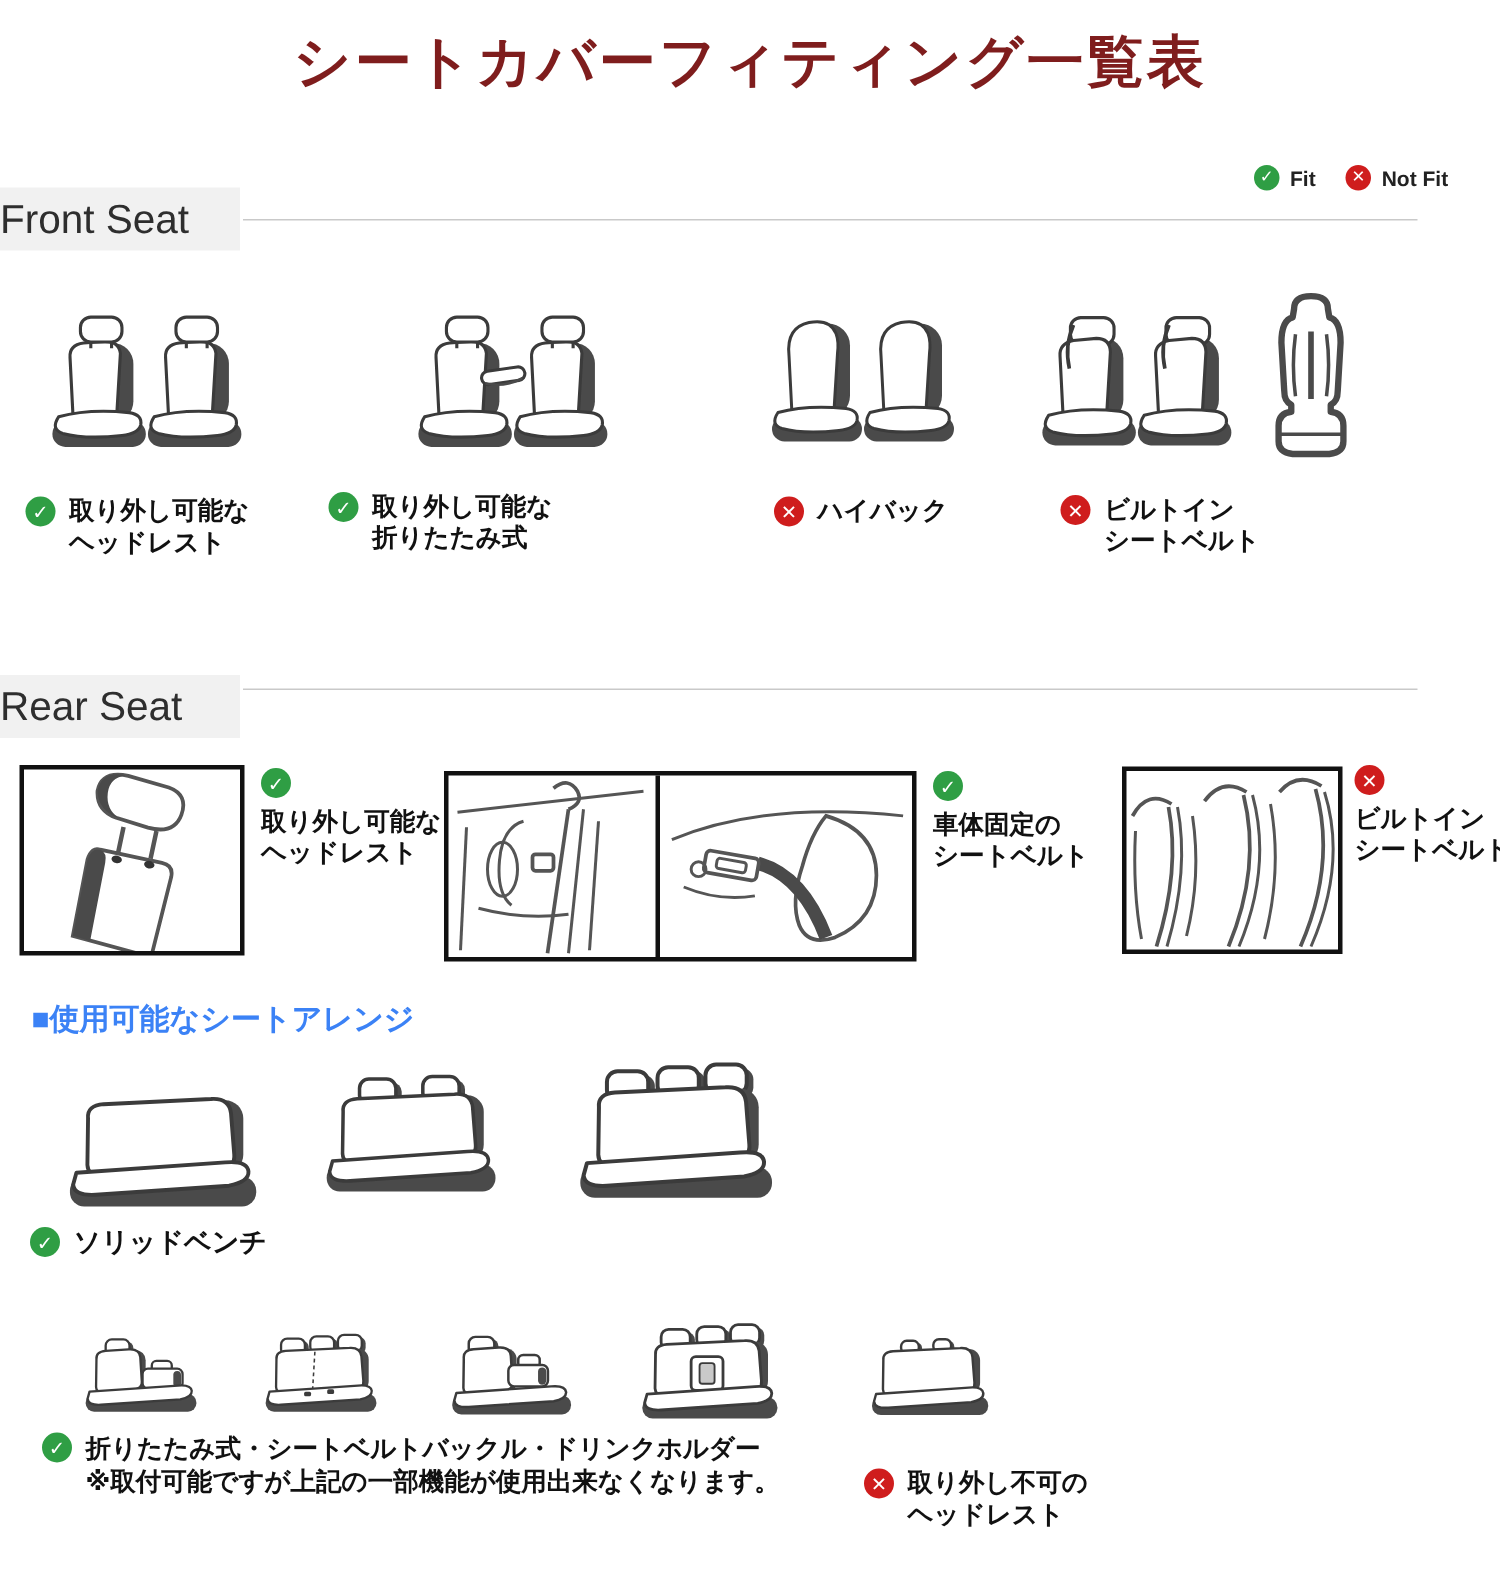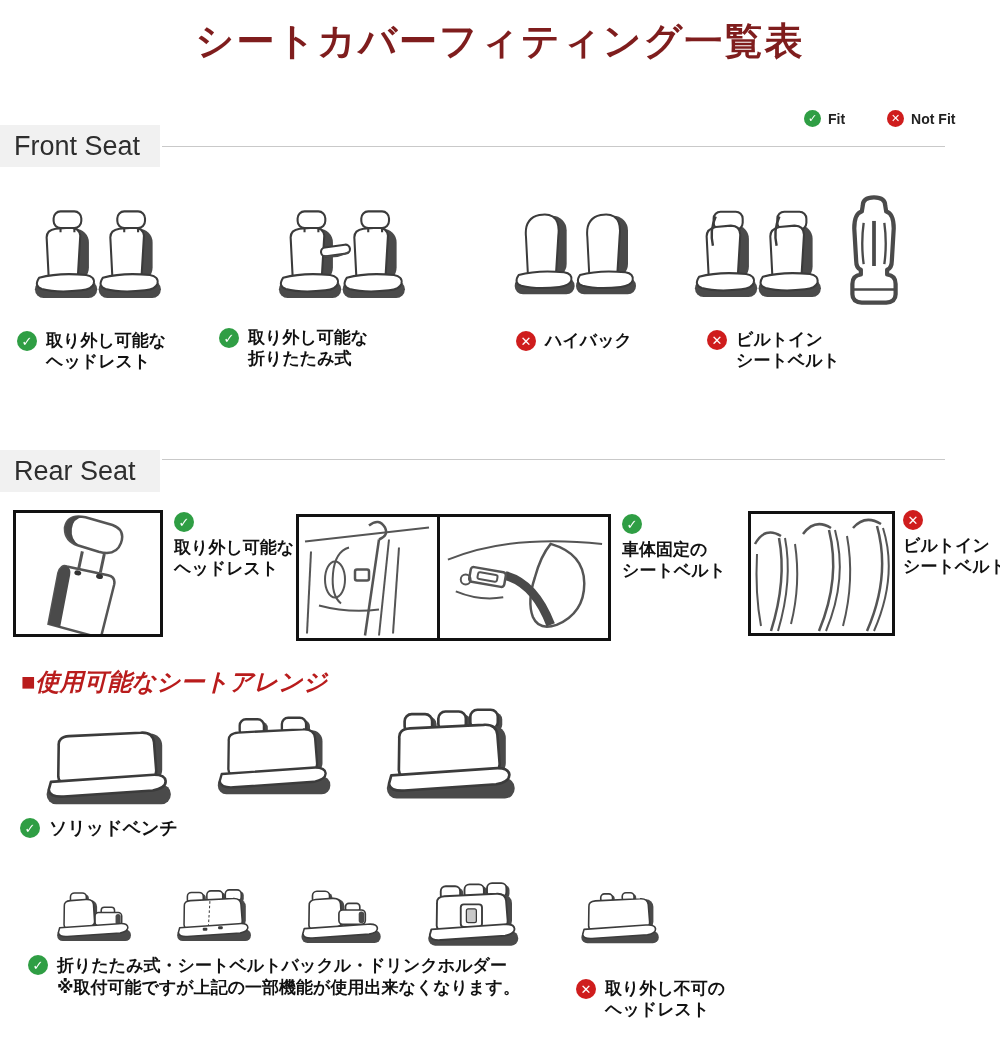--- a/index.html
+++ b/index.html
@@ -3,52 +3,52 @@
 <meta charset="utf-8">
 <style>
   html,body{margin:0;padding:0;background:#fff;}
   body{font-family:"Liberation Sans","DejaVu Sans",sans-serif;color:#1a1a1a;}
   .canvas{position:relative;width:1000px;height:1046px;background:#fff;overflow:hidden;}
 
   .page-title{position:absolute;top:16px;left:0;width:100%;text-align:center;
     font-size:38px;font-weight:800;letter-spacing:2px;color:#7f1d1d;}
 
   
-  .legend{position:absolute;top:110px;left:804px;display:flex;gap:42px;align-items:center;}
+  .legend{position:absolute;top:110px;left:836px;display:flex;gap:20px;align-items:center;}
   .legend-item{display:flex;align-items:center;gap:7px;font-size:14px;font-weight:600;color:#222;}
 
   
   .sticon{width:20px;height:20px;border-radius:50%;display:inline-flex;align-items:center;
     justify-content:center;color:#fff;font-weight:800;font-size:13px;flex:0 0 auto;line-height:1;}
   .sticon.sm{width:17px;height:17px;font-size:11px;}
   .sticon.fit{background:var(--green,#2f9e44);}
   .sticon.cross{background:var(--red,#cf1d1d);}
   .sticon.fit::before{content:"✓";}
   .sticon.cross::before{content:"✕";}
 
   
   .sec-box{position:absolute;left:0;width:160px;height:42px;background:#f1f1f1;
-    display:flex;align-items:center;box-sizing:border-box;padding-left:14px;
+    display:flex;align-items:center;box-sizing:border-box;
     font-size:27px;color:#2e2e2e;font-weight:500;}
   .sec-line{position:absolute;height:1px;background:#c9c9c9;left:162px;width:783px;}
 
   
   .lbl-row{position:absolute;display:flex;gap:9px;align-items:flex-start;}
   .lbl-text{font-size:17px;font-weight:700;line-height:1.22;color:#111;white-space:nowrap;}
   
   .lbl-stack{position:absolute;display:flex;flex-direction:column;gap:6px;align-items:flex-start;}
 
   .illu{position:absolute;}
   .illu svg{width:100%;height:100%;display:block;}
 
   .photo{position:absolute;border:3px solid #111;box-sizing:border-box;background:#fff;display:flex;}
   .photo svg{display:block;height:100%;}
   .photo .panel2{border-left:3px solid #111;}
 
-  .arr-heading{position:absolute;font-size:24px;font-weight:800;color:#b91c1c;font-style:italic;}
+  .arr-heading{position:absolute;font-size:20px;font-weight:800;color:#3b82f6;}
 
   .note-line{font-size:17px;font-weight:700;line-height:1.3;color:#111;white-space:nowrap;}
 </style>
 </head>
 <body>
 
 <div class="canvas">
 
   <svg width="0" height="0" style="position:absolute" aria-hidden="true">
     <defs>

